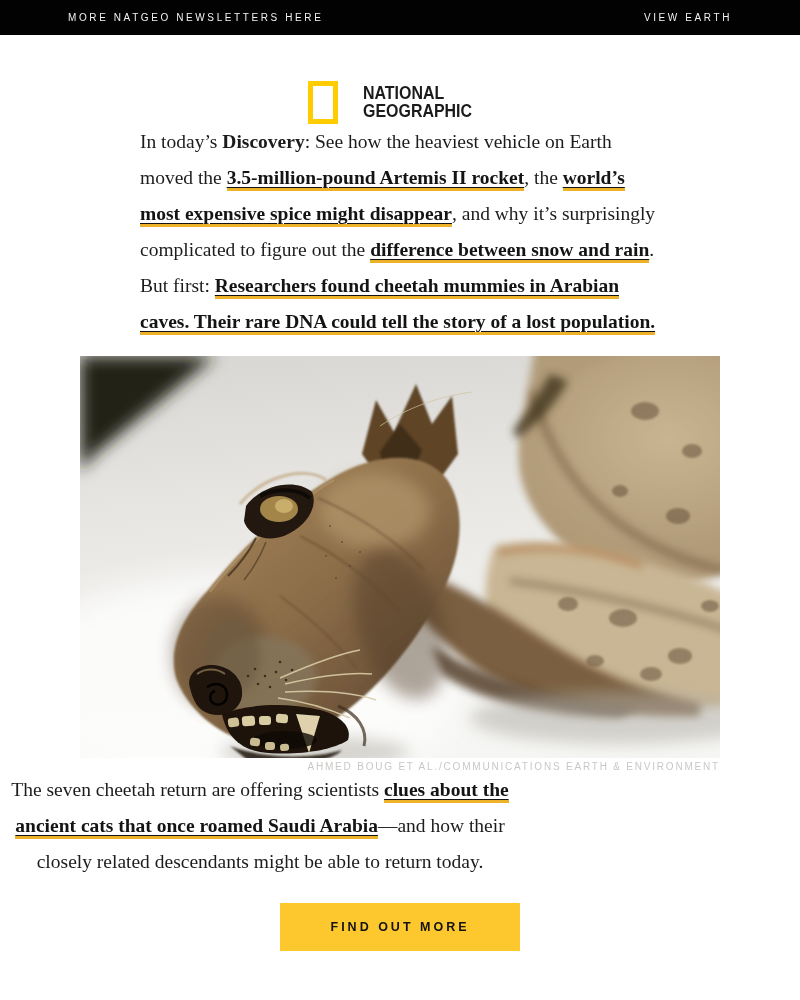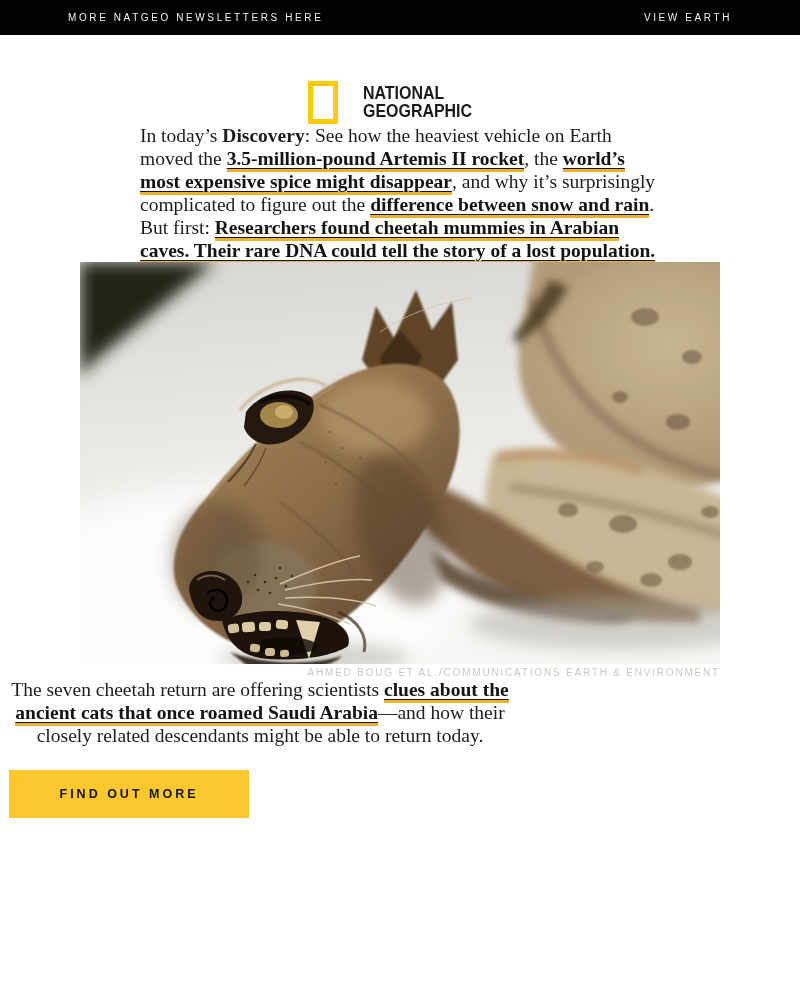--- a/index.html
+++ b/index.html
@@ -20,41 +20,41 @@
   .logo-row { display:flex; justify-content:center; margin-top:45px; }
   .logo { display:flex; align-items:center; gap:25px; height:44px; cursor:pointer; }
   .logo-rect { width:20px; height:33px; border:5px solid #FFCC00; background:#fff; }
   .logo-text {
     font-family:"Liberation Sans", sans-serif; font-weight:bold; font-size:19px;
     line-height:18px; color:#1b1b1b; letter-spacing:0px;
     transform:scaleX(0.84); transform-origin:left center;
   }
   
   .content { width:520px; margin:0 auto; }
-  p.body-text { font-size:19.5px; line-height:23px; margin:0; color:#1c1c1c; }
+  p.body-text { font-size:19.5px; line-height:36px; margin:0; color:#1c1c1c; }
   .intro  { margin-top:33px; }
   .teaser { margin-top:26px; }
   .b { font-weight:bold; }
   a.inline-link {
     color:#141414; font-weight:bold; cursor:pointer;
     text-decoration:underline; text-decoration-thickness:1px; text-underline-offset:3px;
     border-bottom:3px solid #EDB22A;
   }
   
-  .photo-wrap { width:640px; margin:0 auto 0; }
+  .photo-wrap { width:640px; margin:16px auto 0; }
   .photo-frame { width:640px; height:402px; display:block; cursor:pointer; }
   .credit {
     margin-top:3px; text-align:right;
     font-family:"Liberation Sans", sans-serif; font-size:10px;
     letter-spacing:1.8px; color:#c8c8c6;
   }
   
   .caption { width:520px; margin:5px auto 0; text-align:center; }
   
-  .cta-row { display:flex; justify-content:flex-start; margin-top:23px; padding-bottom:10px;margin-left:9px; }
+  .cta-row { display:flex; justify-content:center; margin-top:23px; padding-bottom:10px; }
   .cta {
     width:240px; height:48px; background:#FDC72E; border:none; cursor:pointer;
     font-family:"Liberation Sans", sans-serif; font-weight:bold; font-size:12.5px;
     letter-spacing:3px; color:#131313; display:flex; align-items:center; justify-content:center;
   }
 </style>
 </head>
 <body>
 
 <div class="topbar">

